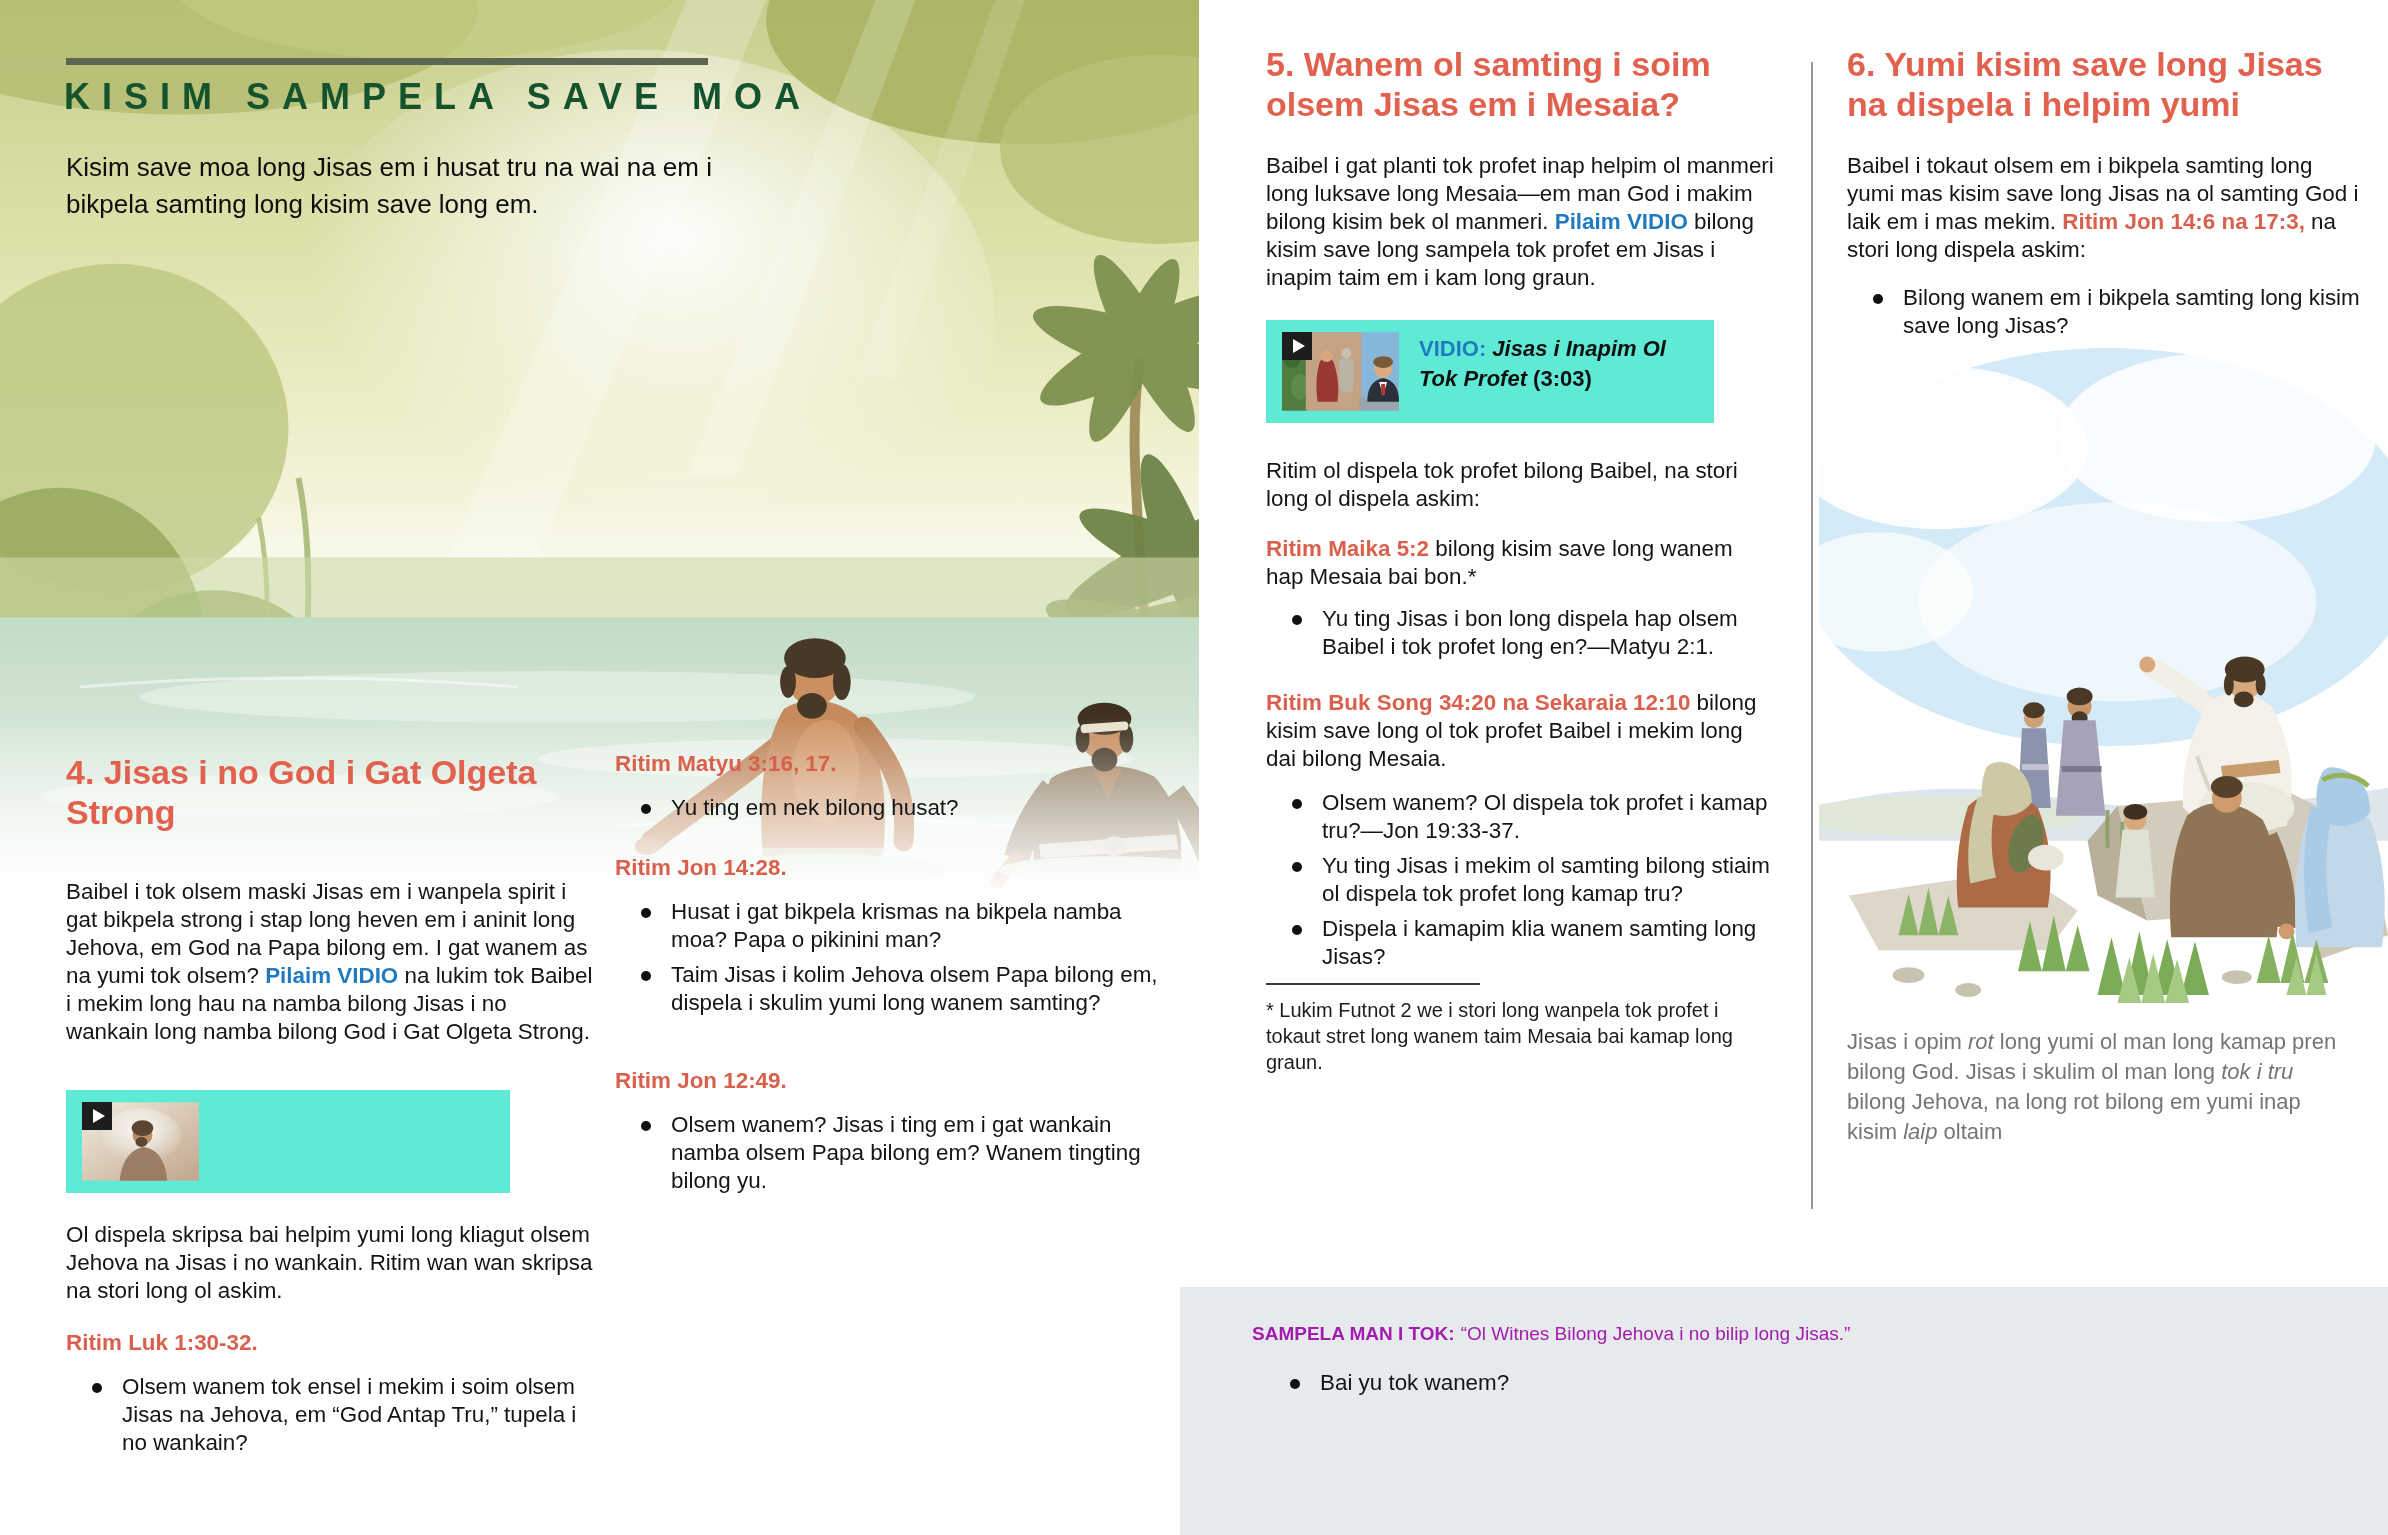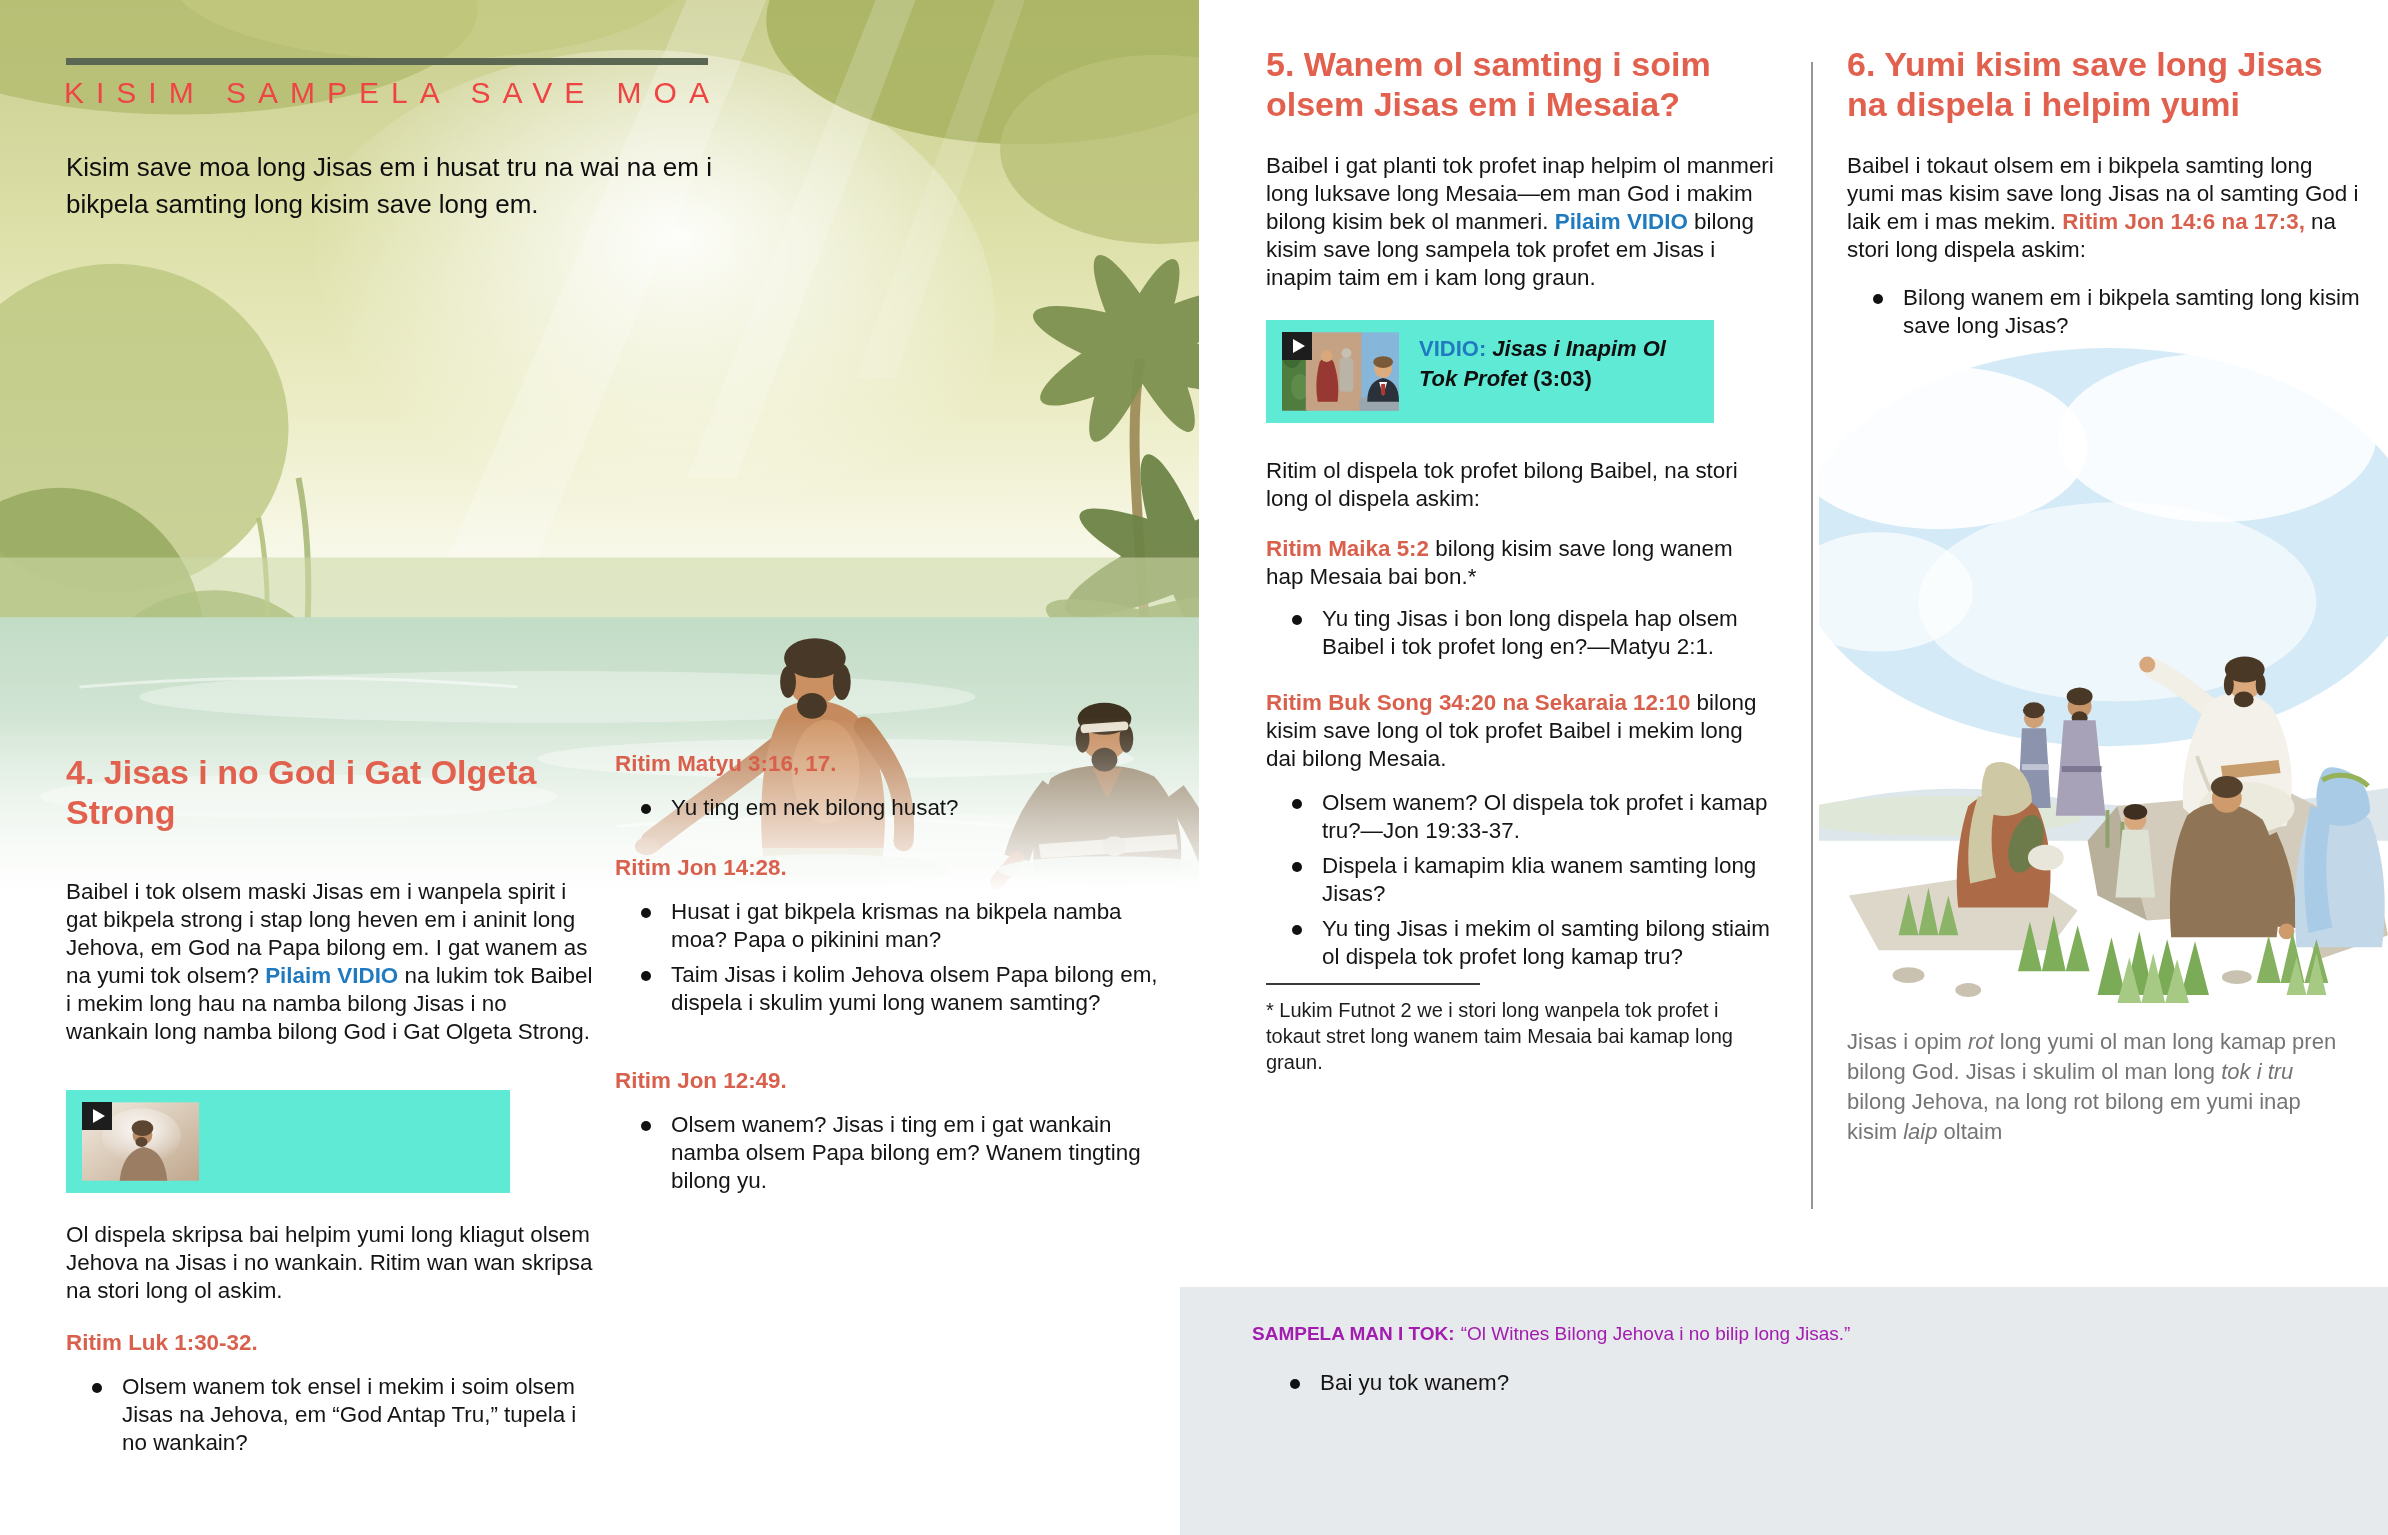--- a/index.html
+++ b/index.html
@@ -2,22 +2,22 @@
 <html><head>
 <meta charset="utf-8">
 <style>
   html,body{margin:0;padding:0;background:#ffffff;}
   .page{position:relative;width:2388px;height:1535px;overflow:hidden;background:#ffffff;
         font-family:"Liberation Sans",sans-serif;color:#151515;}
   .abs{position:absolute;}
 
   
   .kicker-rule{left:66px;top:58px;width:642px;height:7px;background:#5c6753;}
-  .kicker-title{left:64px;top:76px;margin:0;font-size:30px;font-weight:normal;
-                letter-spacing:12px;color:#ef4444;}
+  .kicker-title{left:64px;top:76px;margin:0;font-size:36px;font-weight:bold;
+                letter-spacing:12px;color:#14532d;}
   .kicker-intro{left:66px;top:149px;width:687px;margin:0;font-size:26px;line-height:37px;color:#0e0e0e;}
 
   
   .sec-h{margin:0;font-size:34px;line-height:40px;font-weight:bold;color:#e2614e;}
   .body{margin:0;font-size:22.4px;line-height:28px;color:#151515;}
   .vlink{color:#1f7ac0;font-weight:bold;text-decoration:none;cursor:pointer;}
   .ref{margin:0;font-size:22.4px;line-height:28px;font-weight:bold;color:#d9604c;}
   .ref-inline{color:#d9604c;font-weight:bold;}
   ul.blist{list-style:none;margin:0;padding:0;}
   ul.blist li{position:relative;padding-left:56px;font-size:22.4px;line-height:28px;color:#151515;}
@@ -270,22 +270,22 @@
     </div>
 
     <p class="body p2">Ritim ol dispela tok profet bilong Baibel, na stori long ol dispela askim:</p>
     <p class="body p3"><span class="ref-inline">Ritim Maika 5:2</span><span> bilong kisim save long wanem hap Mesaia bai bon.*</span></p>
     <ul class="blist u1">
       <li>Yu ting Jisas i bon long dispela hap olsem Baibel i tok profet long en?—Matyu 2:1.</li>
     </ul>
     <p class="body p4"><span class="ref-inline">Ritim Buk Song 34:20 na Sekaraia 12:10</span><span> bilong kisim save long ol tok profet Baibel i mekim long dai bilong Mesaia.</span></p>
     <ul class="blist u2">
       <li>Olsem wanem? Ol dispela tok profet i kamap tru?—Jon 19:33-37.</li>
+      <li>Yu ting Jisas i mekim ol samting bilong stiaim ol dispela tok profet long kamap tru?</li>
       <li>Dispela i kamapim klia wanem samting long Jisas?</li>
-      <li>Yu ting Jisas i mekim ol samting bilong stiaim ol dispela tok profet long kamap tru?</li>
     </ul>
     <div class="fnrule"></div>
     <p class="footnote">* Lukim Futnot 2 we i stori long wanpela tok profet i tokaut stret long wanem taim Mesaia bai kamap long graun.</p>
   </section>
 
   <div class="abs vdivider"></div>
 
   <section class="abs col-s6">
     <h2 class="sec-h">6. Yumi kisim save long Jisas na dispela i helpim yumi</h2>
     <p class="body p1"><span>Baibel i tokaut olsem em i bikpela samting long yumi mas kisim save long Jisas na ol samting God i laik em i mas mekim. </span><span class="ref-inline">Ritim Jon 14:6 na 17:3,</span><span> na stori long dispela askim:</span></p>

